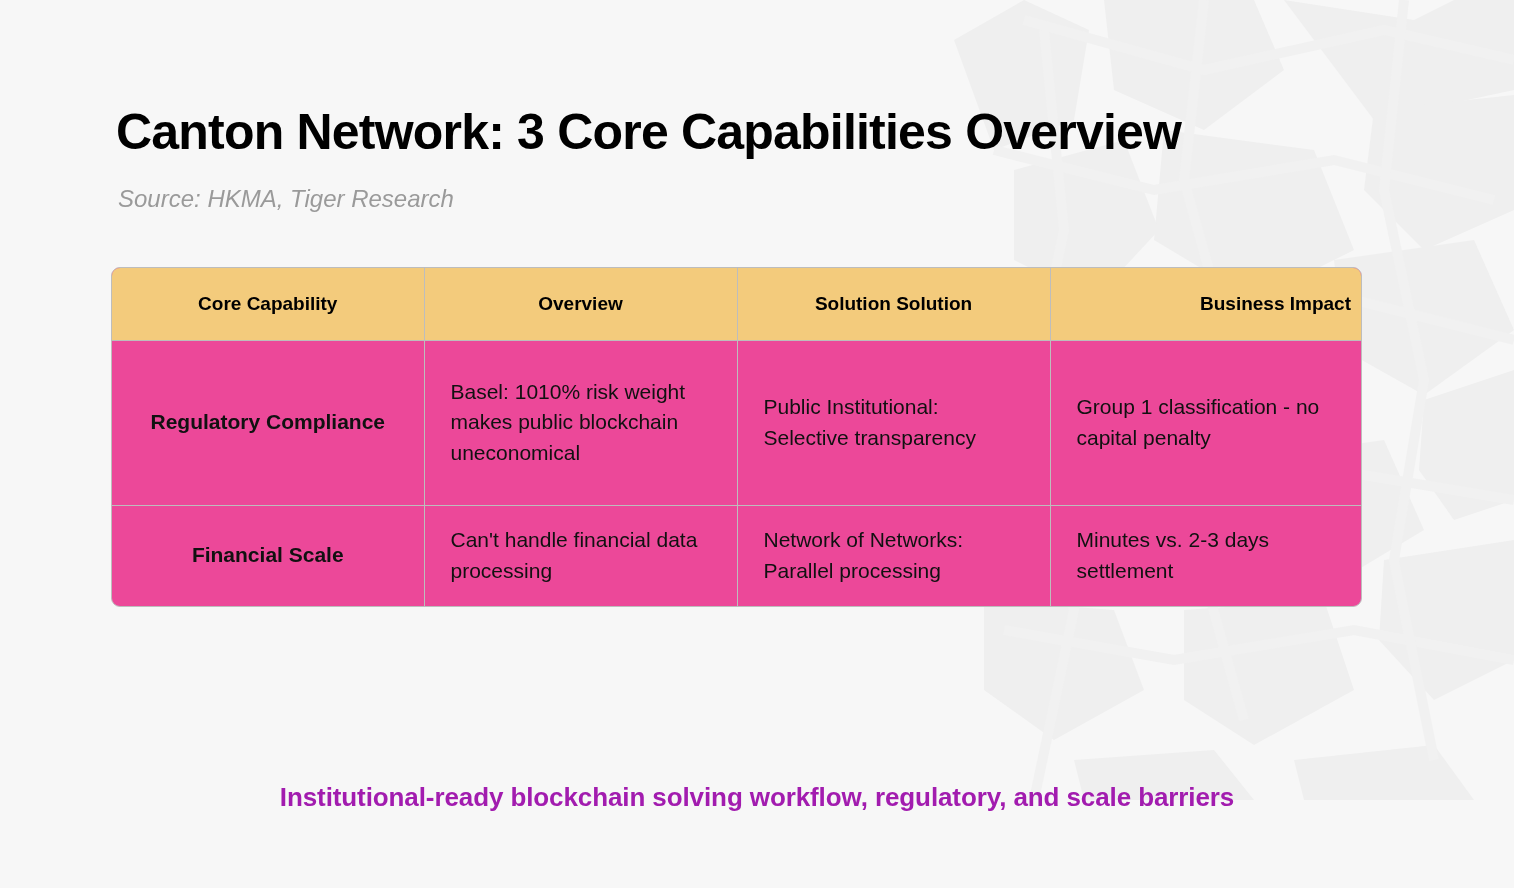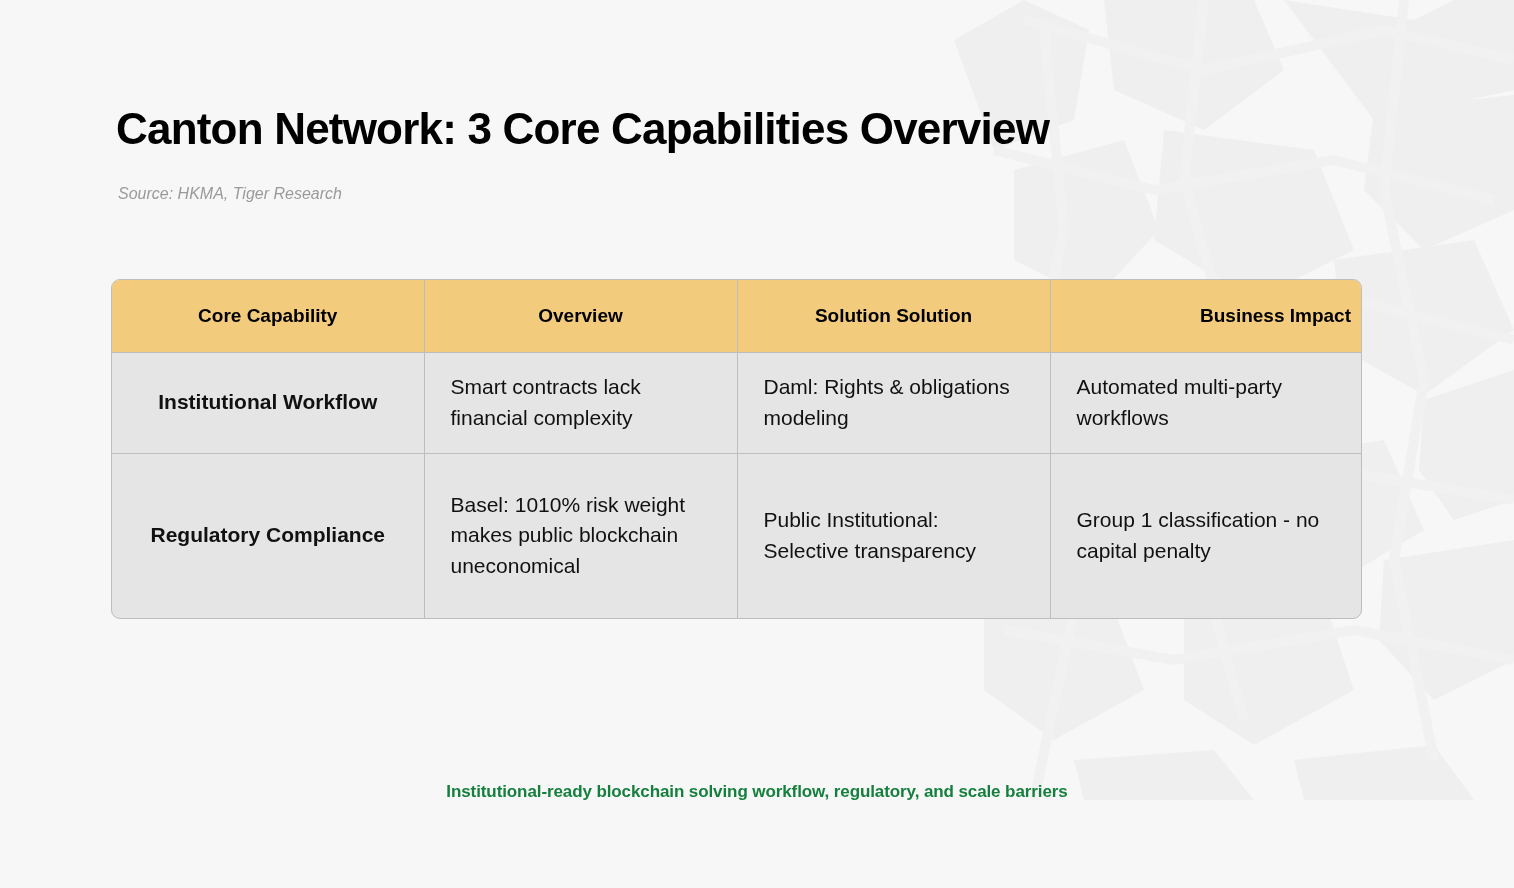--- a/index.html
+++ b/index.html
@@ -32,48 +32,48 @@
     z-index: 1;
     width: 1514px;
     height: 888px;
     box-sizing: border-box;
   }
 
   #title {
     position: absolute;
     left: 116px;
     top: 104px;
-    font-size: 44px;
+    font-size: 50px;
     font-weight: 700;
     letter-spacing: -0.8px;
     color: #000000;
     line-height: 1.12;
     white-space: nowrap;
   }
 
   #subtitle {
     position: absolute;
     left: 118px;
     top: 185px;
-    font-size: 16px;
+    font-size: 24px;
     font-style: italic;
     color: #9A9A9A;
     white-space: nowrap;
   }
 
   
   #table-wrap {
     position: absolute;
     left: 111px;
-    top: 279px;
+    top: 267px;
     width: 1251px;
     border: 1px solid #BDBDBD;
     border-radius: 9px;
     overflow: hidden;
-    background: #e5e5e5;
+    background: #ec4899;
     box-sizing: border-box;
   }
 
   table.cap-table {
     border-collapse: collapse;
     width: 100%;
     table-layout: fixed;
   }
 
   table.cap-table col.c0 { width: 312px; }
@@ -118,23 +118,23 @@
   tr.row-1 td { height: 165px; }
   tr.row-2 td { height: 101px; }
 
   
   #footer-caption {
     position: absolute;
     left: 0;
     right: 0;
     top: 782px;
     text-align: center;
-    font-size: 17px;
-    font-weight: 700;
-    color: #15803d;
+    font-size: 26px;
+    font-weight: 700;
+    color: #a21caf;
     letter-spacing: -0.1px;
   }
 </style>
 </head>
 <body>
 
 <svg id="watermark" viewBox="0 0 560 800" preserveAspectRatio="none" aria-hidden="true">
   <g fill="#EFEFEF">
     <polygon points="0,40 70,0 135,30 120,120 40,150"></polygon>
     <polygon points="150,0 300,0 330,70 250,130 160,90"></polygon>
@@ -181,31 +181,31 @@
       </colgroup>
       <thead>
         <tr>
           <th>Core Capability</th>
           <th>Overview</th>
           <th>Solution Solution</th>
           <th>Business Impact</th>
         </tr>
       </thead>
       <tbody>
-        <tr class="row-0">
-          <td class="cap-col">Institutional Workflow</td>
-          <td>Smart contracts lack financial complexity</td>
-          <td>Daml: Rights &amp; obligations modeling</td>
-          <td>Automated multi-party workflows</td>
-        </tr>
         <tr class="row-1">
           <td class="cap-col">Regulatory Compliance</td>
           <td>Basel: 1010% risk weight makes public blockchain uneconomical</td>
           <td>Public Institutional: Selective transparency</td>
           <td>Group 1 classification - no capital penalty</td>
         </tr>
+        <tr class="row-2">
+          <td class="cap-col">Financial Scale</td>
+          <td>Can't handle financial data processing</td>
+          <td>Network of Networks: Parallel processing</td>
+          <td>Minutes vs. 2-3 days settlement</td>
+        </tr>
       </tbody>
     </table>
   </div>
 
   <div id="footer-caption">Institutional-ready blockchain solving workflow, regulatory, and scale barriers</div>
 
 </div>
 
 </body></html>

